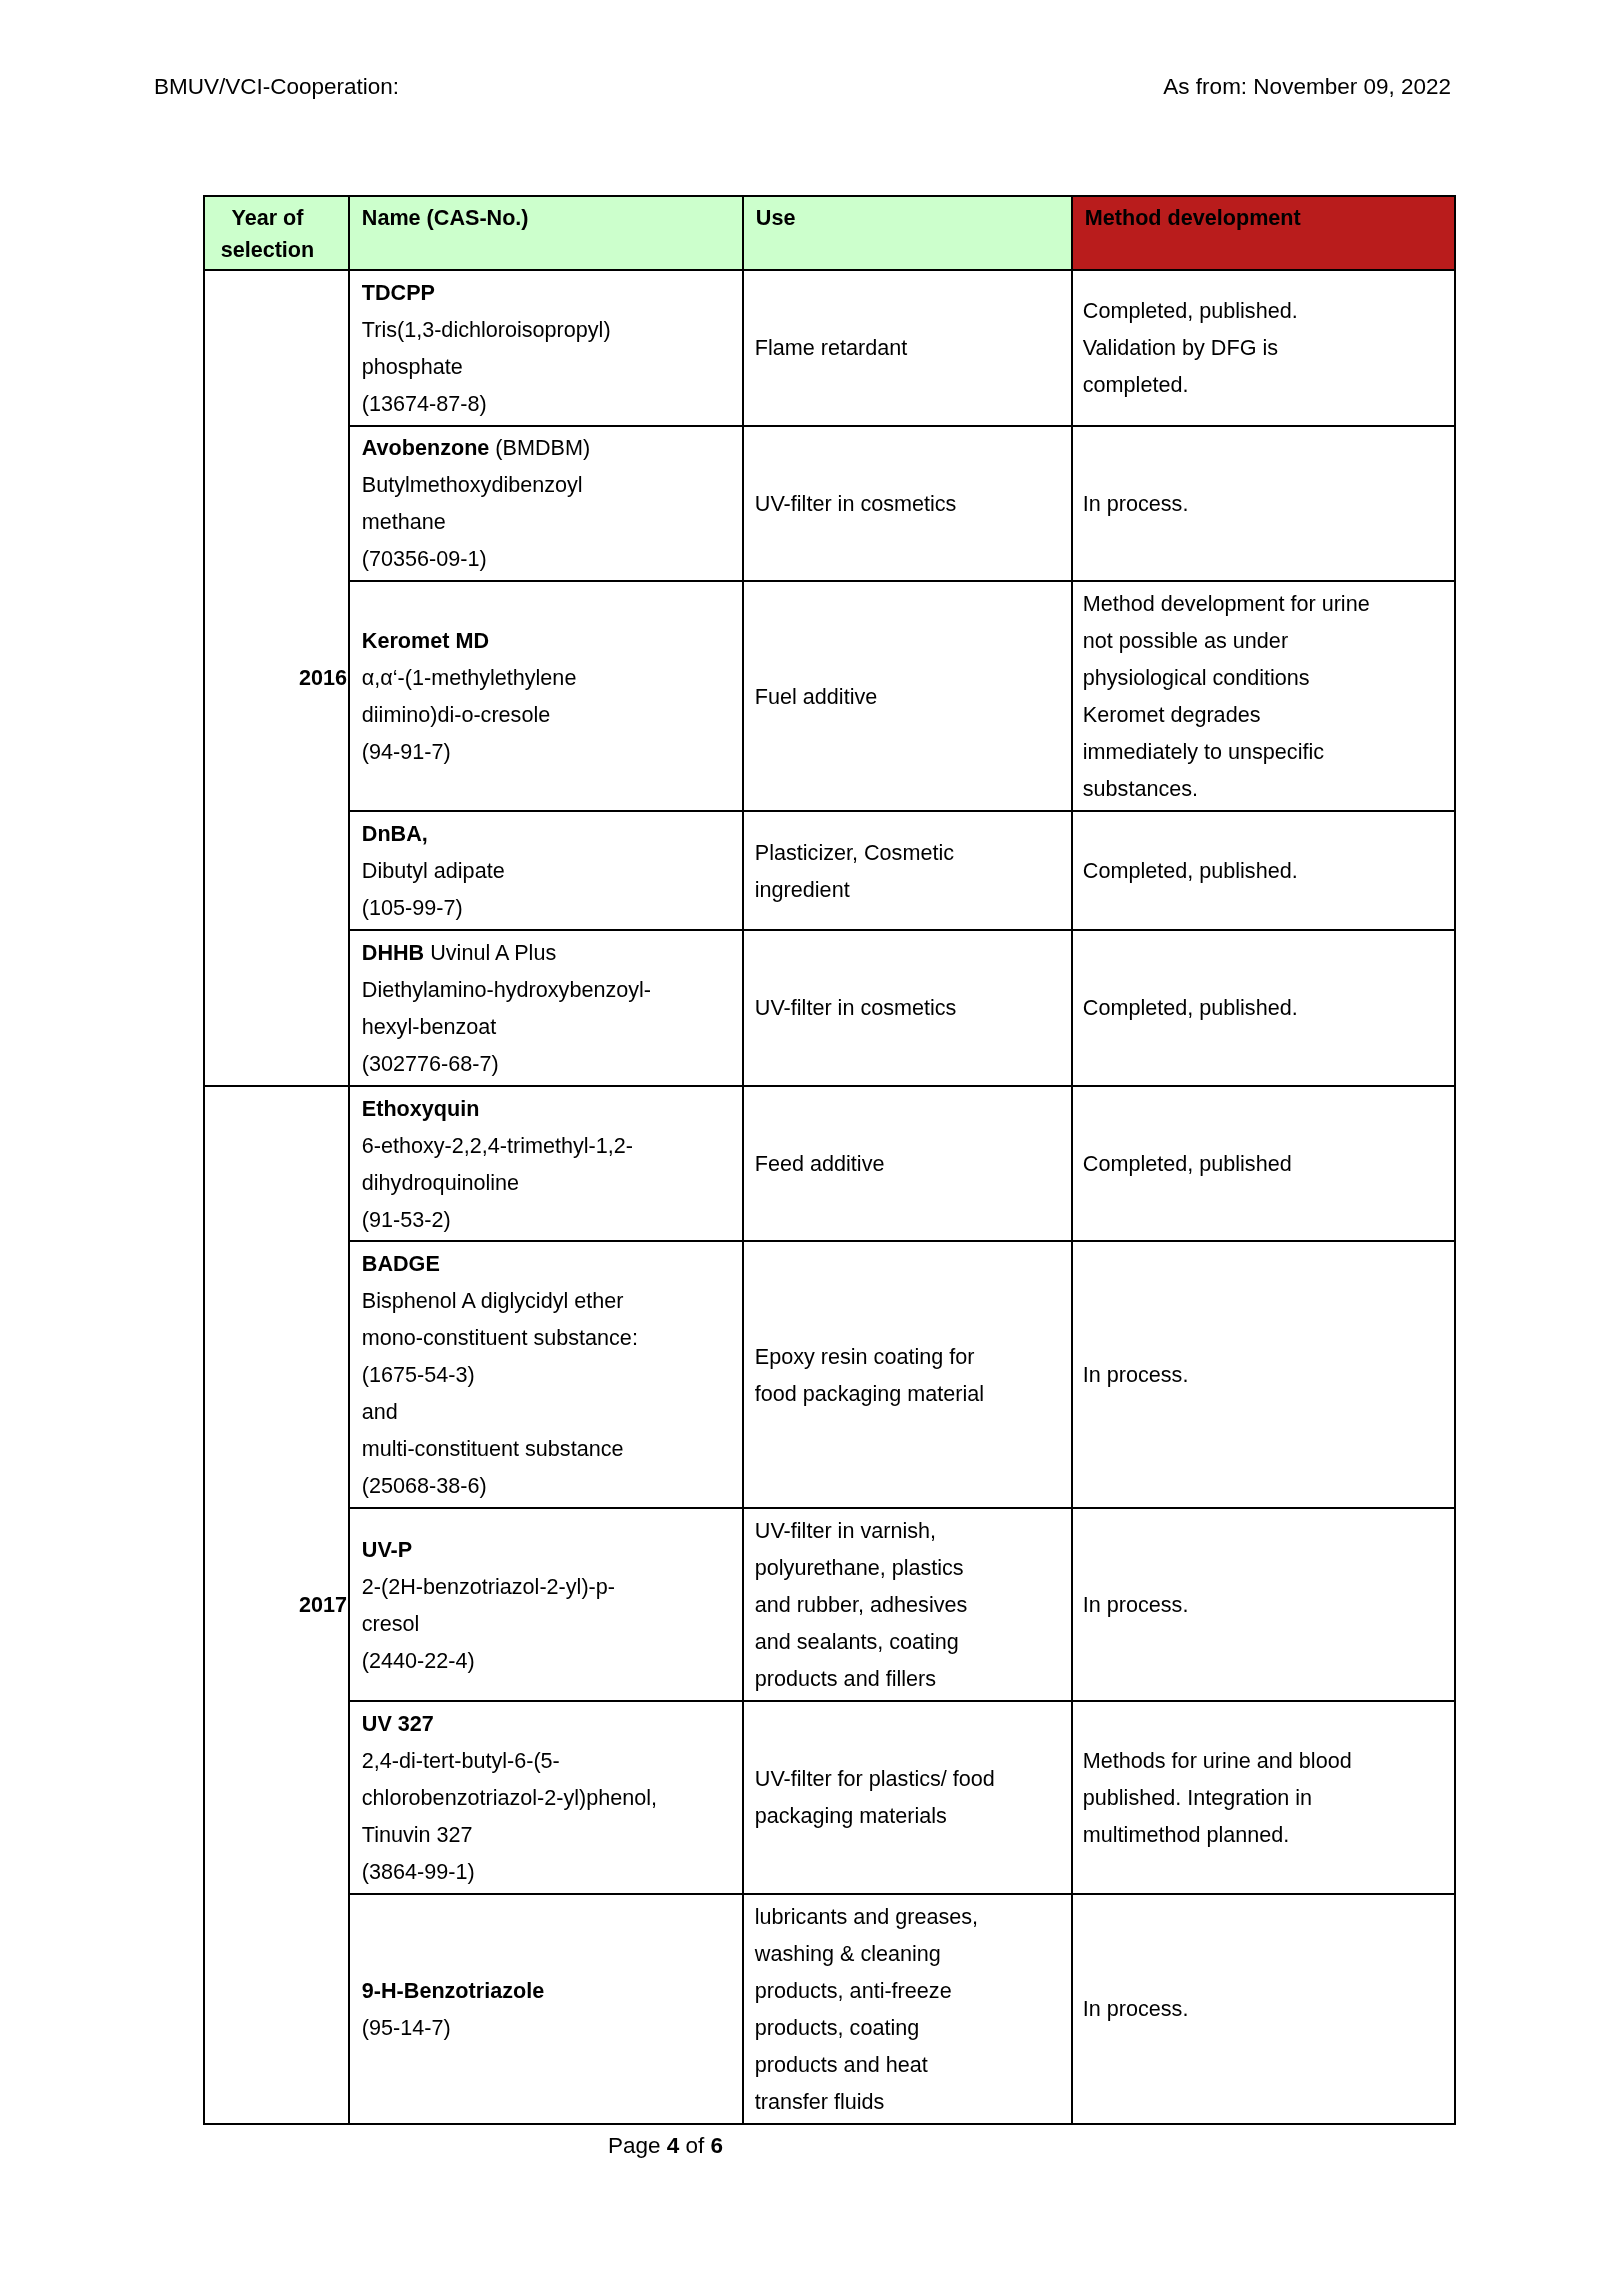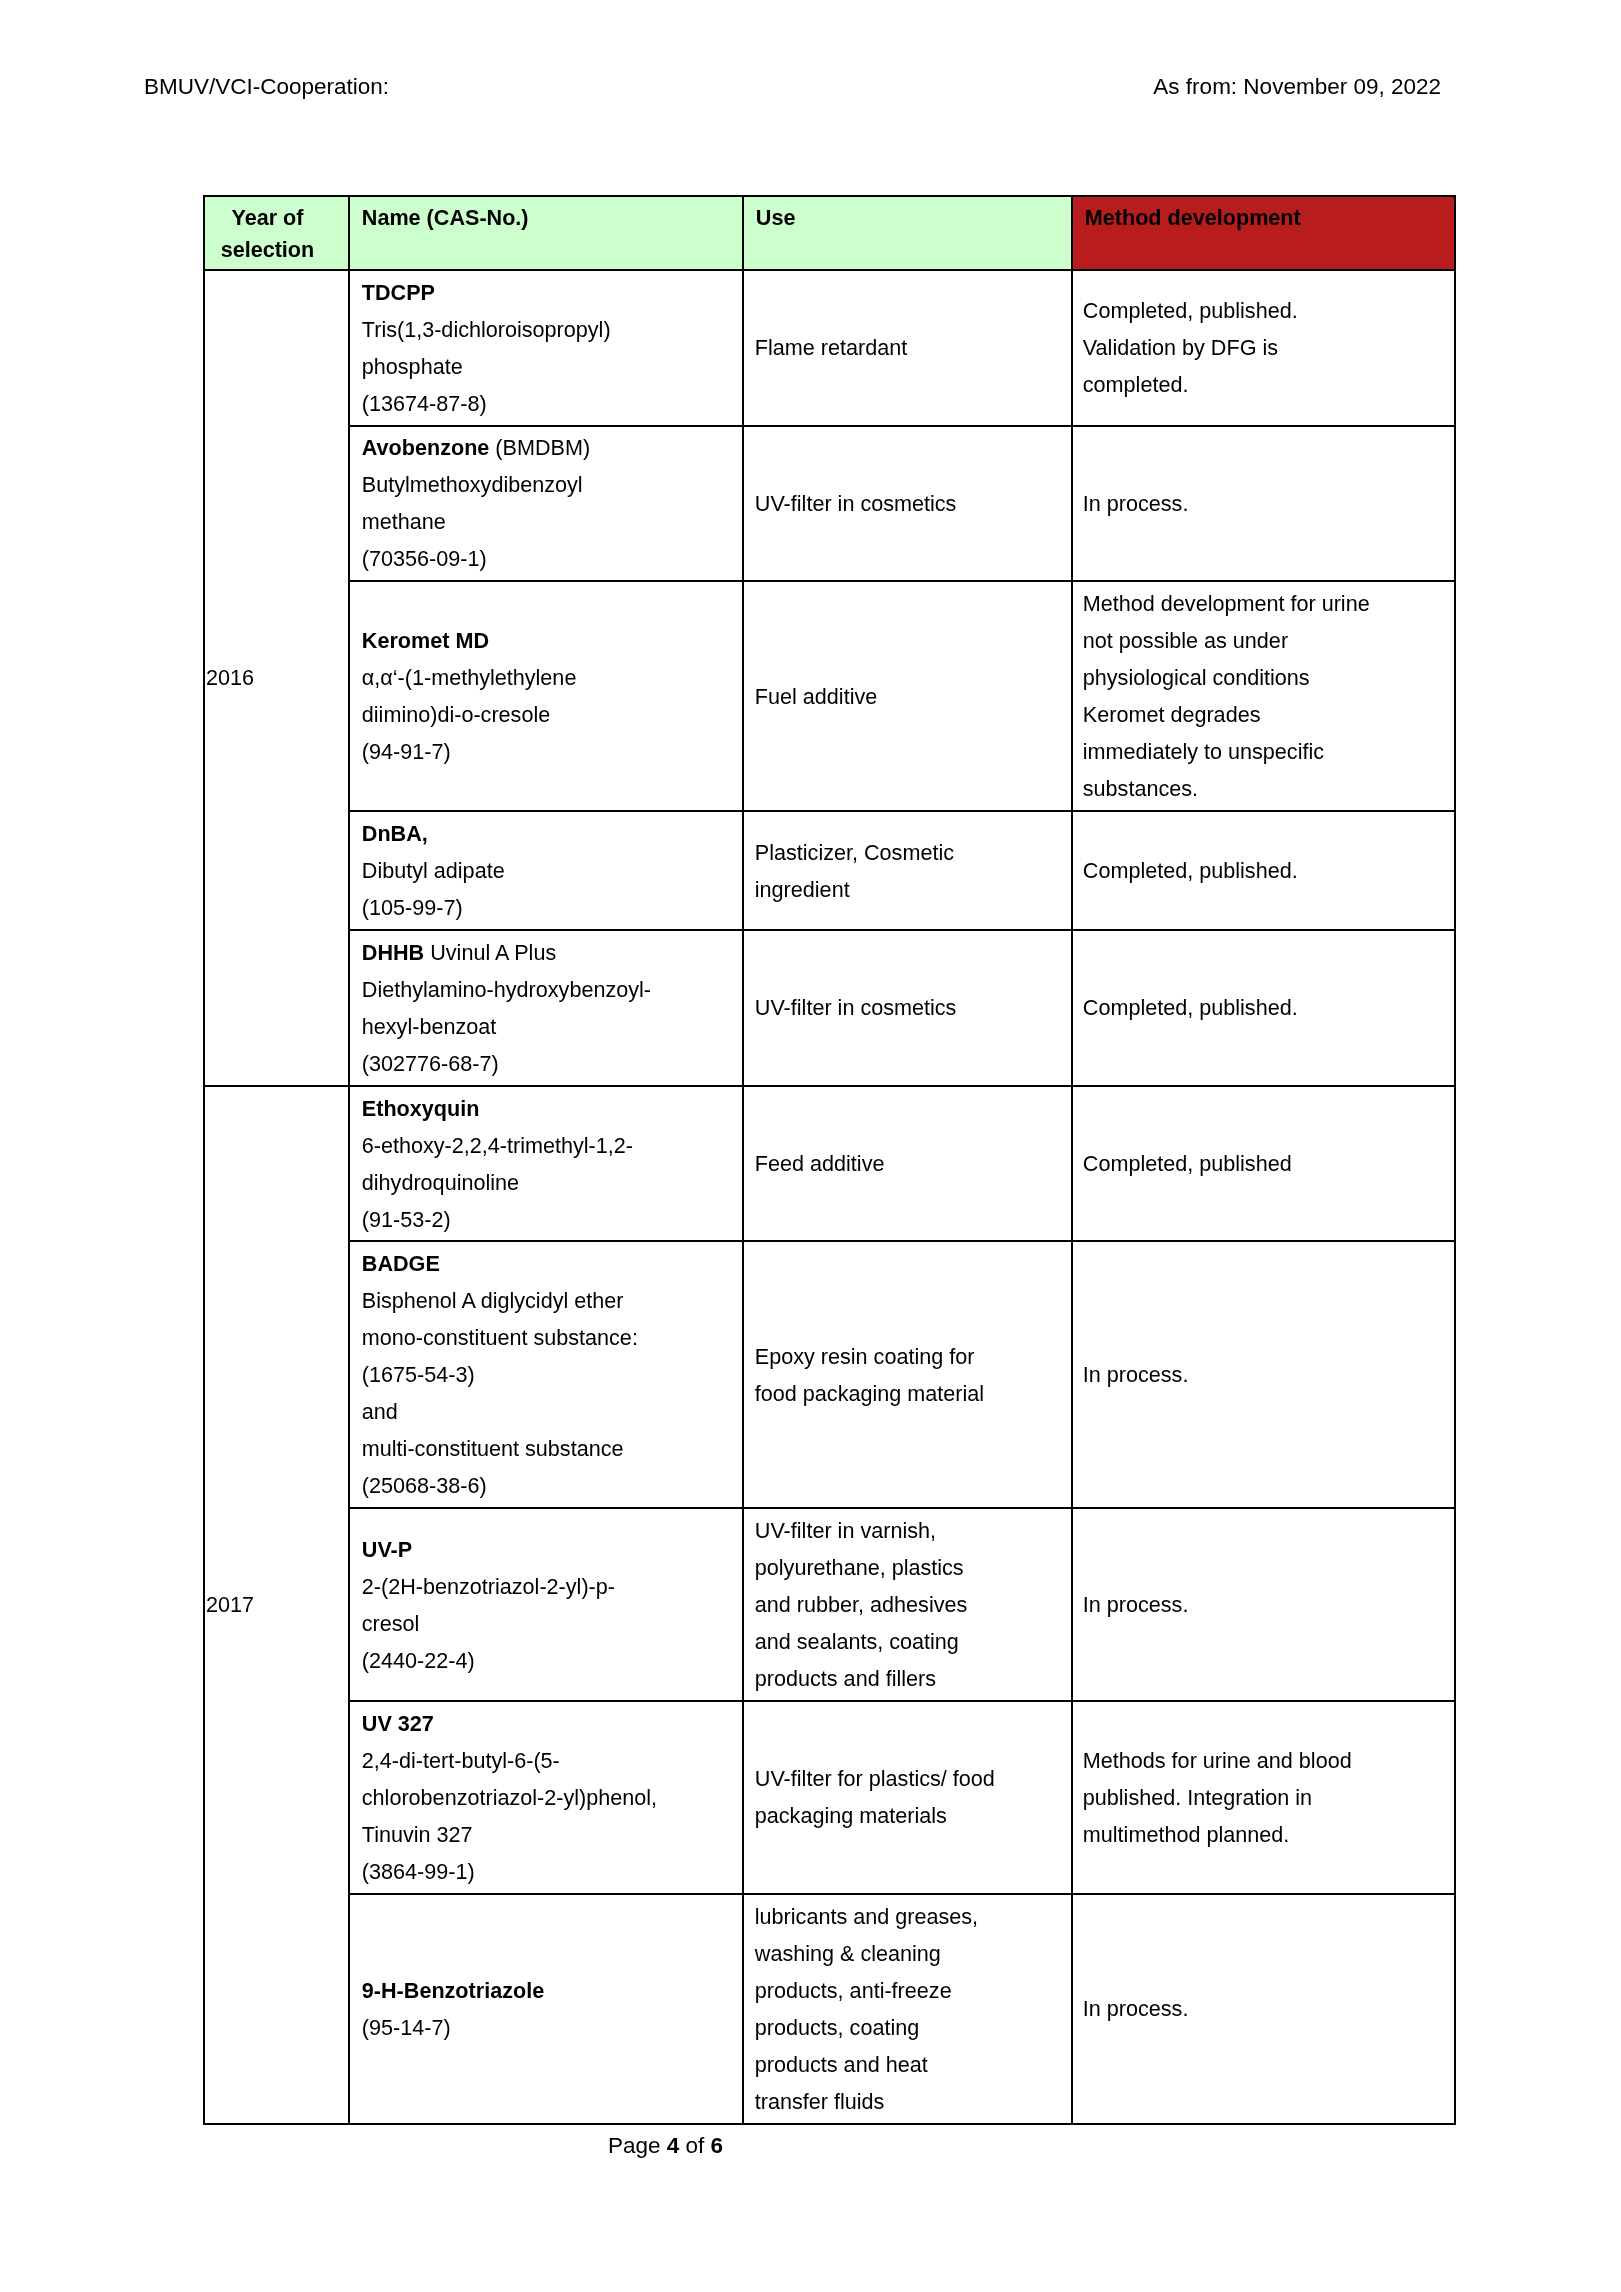--- a/index.html
+++ b/index.html
@@ -5,21 +5,21 @@
   html,body{margin:0;padding:0;background:#ffffff;}
   .page{
     position:relative;
     width:1621px;height:2293px;
     background:#ffffff;
     font-family:"Liberation Sans",sans-serif;
     color:#000000;
     overflow:hidden;
   }
   .doc-header{
-    position:absolute;left:144px;top:71px;width:1297px;
+    position:absolute;left:154px;top:71px;width:1297px;
     font-size:22.5px;line-height:31px;
   }
   .doc-header .line1{display:flex;justify-content:space-between;}
   .subs-table{
     position:absolute;left:203px;top:195px;
     width:1252px;
     border-collapse:collapse;table-layout:fixed;
     border:2.9px solid #000;
   }
   .subs-table th,.subs-table td{
@@ -31,21 +31,21 @@
   .subs-table thead th{
     font-weight:bold;
     text-align:left;
     vertical-align:top;
     padding:4.9px 7.8px 2.9px 11.8px;
     line-height:32px;
     border-bottom:2.9px solid #000;
   }
   .subs-table thead th.year-h{text-align:center;padding-left:5.9px;padding-right:24px;}
   .year-cell{
-    text-align:left;font-weight:normal;line-height:37px;
+    text-align:right;font-weight:bold;line-height:37px;
   }
   .name-cell{padding:2.9px 7.8px 2.9px 11.8px;line-height:37px;margin-left:14px;}
   .use-cell{padding:2.9px 7.8px 2.9px 10.8px;line-height:37px;}
   .method-cell{padding:2.9px 7.8px 2.9px 9.8px;line-height:37px;}
   .group-start td{border-top:2.9px solid #000;}
   .page-footer{
     position:absolute;left:0;top:2131px;width:1331px;
     text-align:center;font-size:22.5px;line-height:29px;
   }
 </style>

